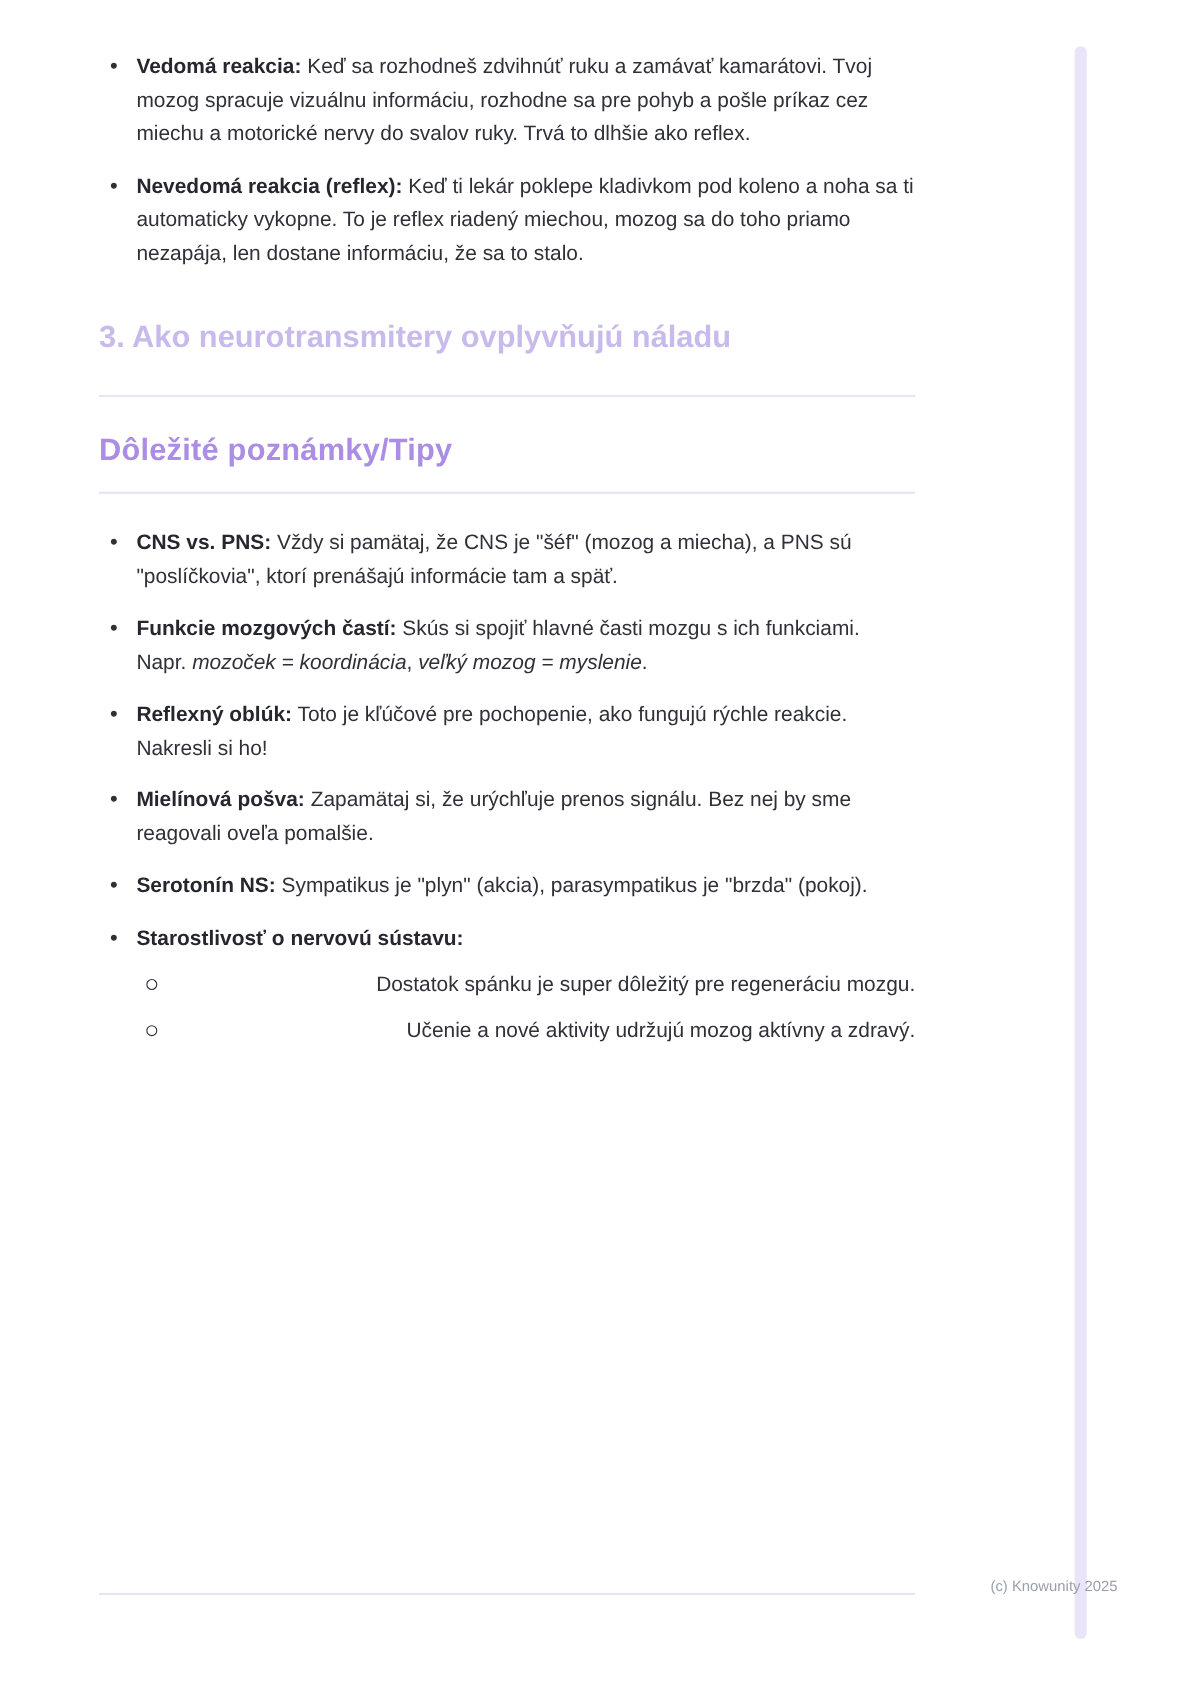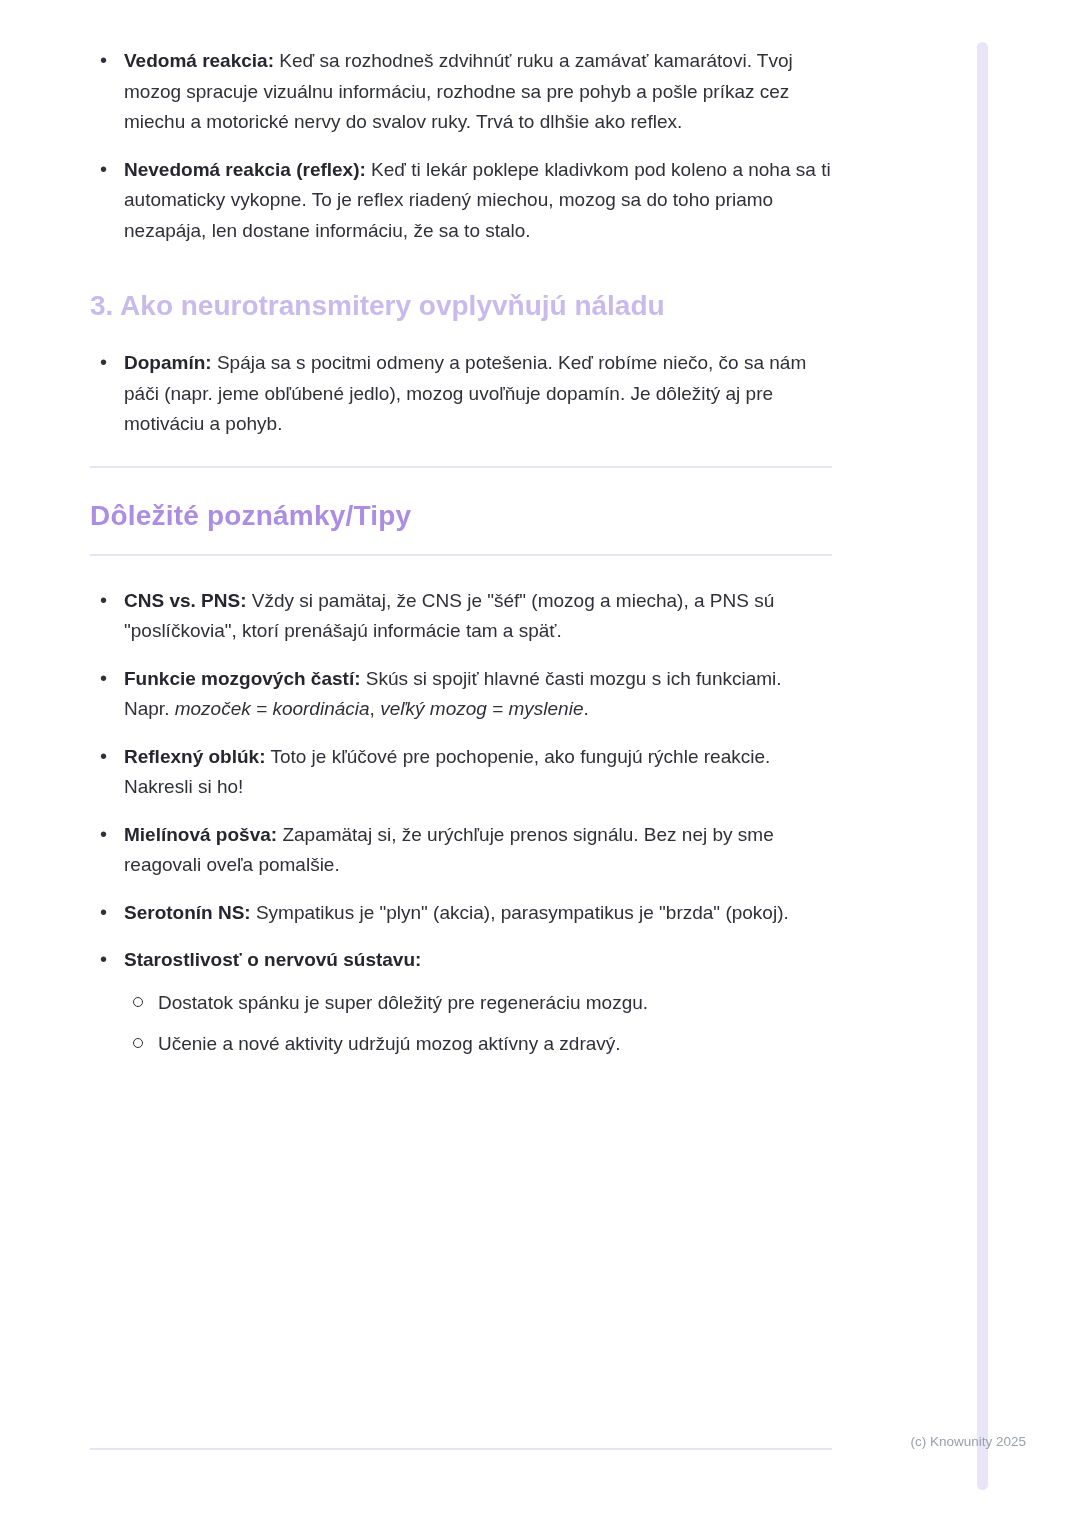--- a/index.html
+++ b/index.html
@@ -28,36 +28,36 @@
     font-size: 20px;
     color: #2f3038;
   }
   .lead { font-weight: bold; color: #26262f; }
   .ital { font-style: italic; }
 
   h2.sub-heading {
     color: #c9baec;
     font-size: 28px;
     font-weight: bold;
-    margin: 44px 0 26px 0;
+    margin: 44px 0 37px 0;
   }
 
   .divider { height: 2px; background: #e8e4f3; }
   .divider-top { margin-top: 26px; }
   .divider-under { margin: 0 0 30px 0; }
 
   h1.big-heading {
     color: #ab8ee4;
     font-size: 28px;
     font-weight: bold;
     letter-spacing: 0.2px;
     margin: 32px 0 22px 0;
   }
 
-  ul.sub { list-style: none; margin-top: 12px; }
+  ul.sub { list-style: none; margin-top: 12px; text-align: right; }
   ul.sub > li.sub-bullet {
     position: relative;
     padding-left: 34px;
     margin-bottom: 11px;
     font-size: 19px;
     line-height: 30.5px;
   }
   ul.sub > li.sub-bullet::before {
     content: "";
     position: absolute;
@@ -80,40 +80,39 @@
   }
   .bottom-divider {
     position: absolute;
     left: 90px;
     top: 1448px;
     width: 742px;
   }
   .footer-text {
     position: absolute;
     top: 1434px;
-    right: 54px;
+    right: 64px;
     font-size: 13.5px;
     color: #9aa0aa;
   }
 </style>
 </head>
 <body>
 
 <div class="page">
   <div class="content">
 
     <ul class="main">
       <li class="bullet"><span class="lead">Vedomá reakcia:</span><span> Keď sa rozhodneš zdvihnúť ruku a zamávať kamarátovi. Tvoj mozog spracuje vizuálnu informáciu, rozhodne sa pre pohyb a pošle príkaz cez miechu a motorické nervy do svalov ruky. Trvá to dlhšie ako reflex.</span></li>
       <li class="bullet"><span class="lead">Nevedomá reakcia (reflex):</span><span> Keď ti lekár poklepe kladivkom pod koleno a noha sa ti automaticky vykopne. To je reflex riadený miechou, mozog sa do toho priamo nezapája, len dostane informáciu, že sa to stalo.</span></li>
     </ul>
 
     <h2 class="sub-heading">3. Ako neurotransmitery ovplyvňujú náladu</h2>
 
     <ul class="main">
-      <li class="bullet"><span class="lead">Dopamín:</span><span> Spája sa s pocitmi odmeny a potešenia. Keď robíme niečo, čo sa nám páči (napr. jeme obľúbené jedlo), mozog uvoľňuje dopamín. Je dôležitý aj pre motiváciu a pohyb.</span></li>
     </ul>
 
     <div class="divider divider-top"></div>
 
     <h1 class="big-heading">Dôležité poznámky/Tipy</h1>
 
     <div class="divider divider-under"></div>
 
     <ul class="main">
       <li class="bullet"><span class="lead">CNS vs. PNS:</span><span> Vždy si pamätaj, že CNS je "šéf" (mozog a miecha), a PNS sú "poslíčkovia", ktorí prenášajú informácie tam a späť.</span></li>

